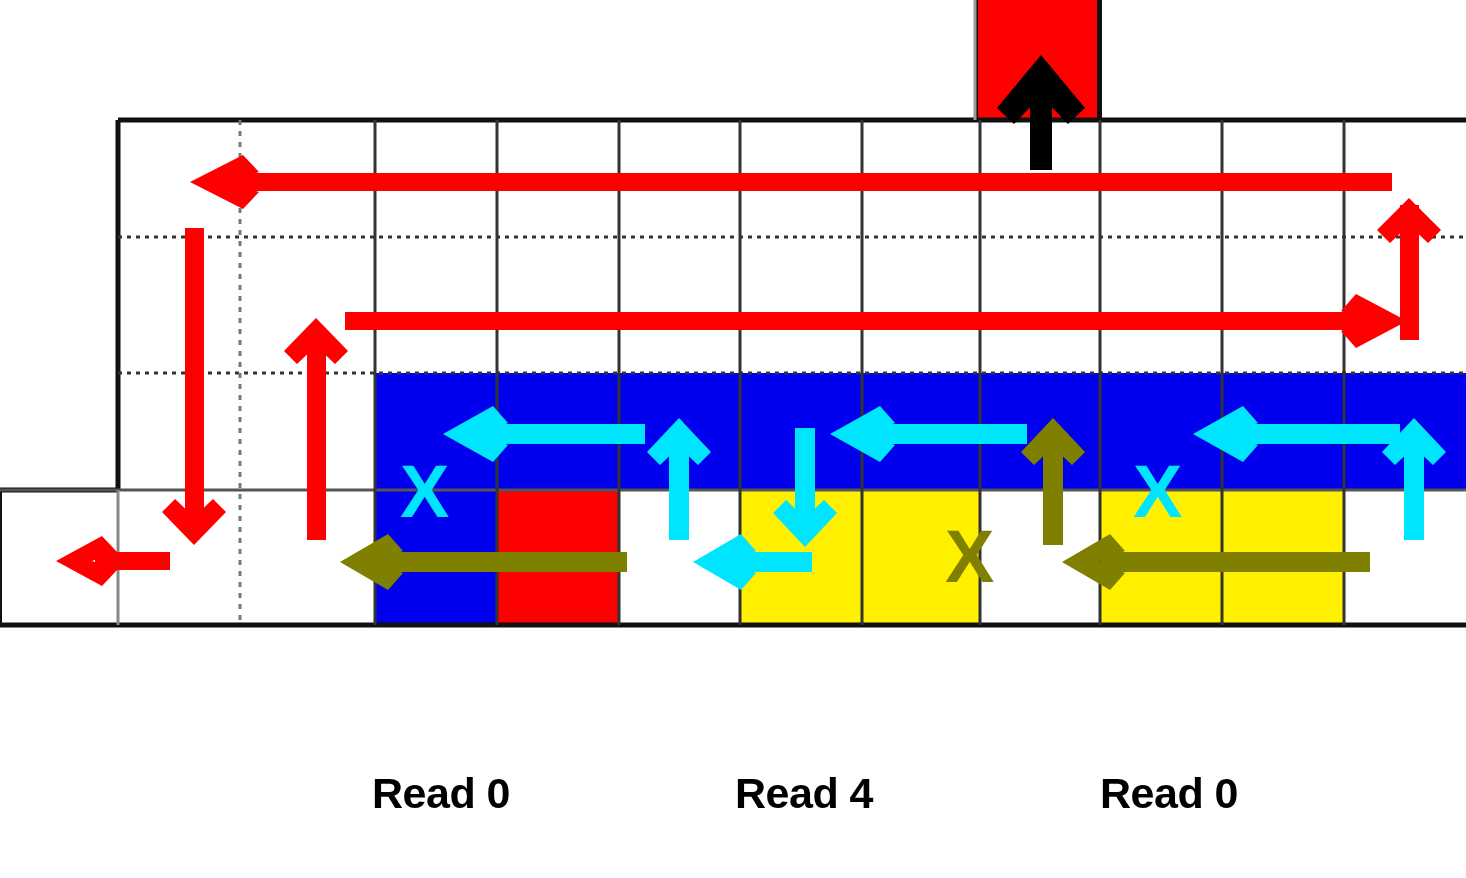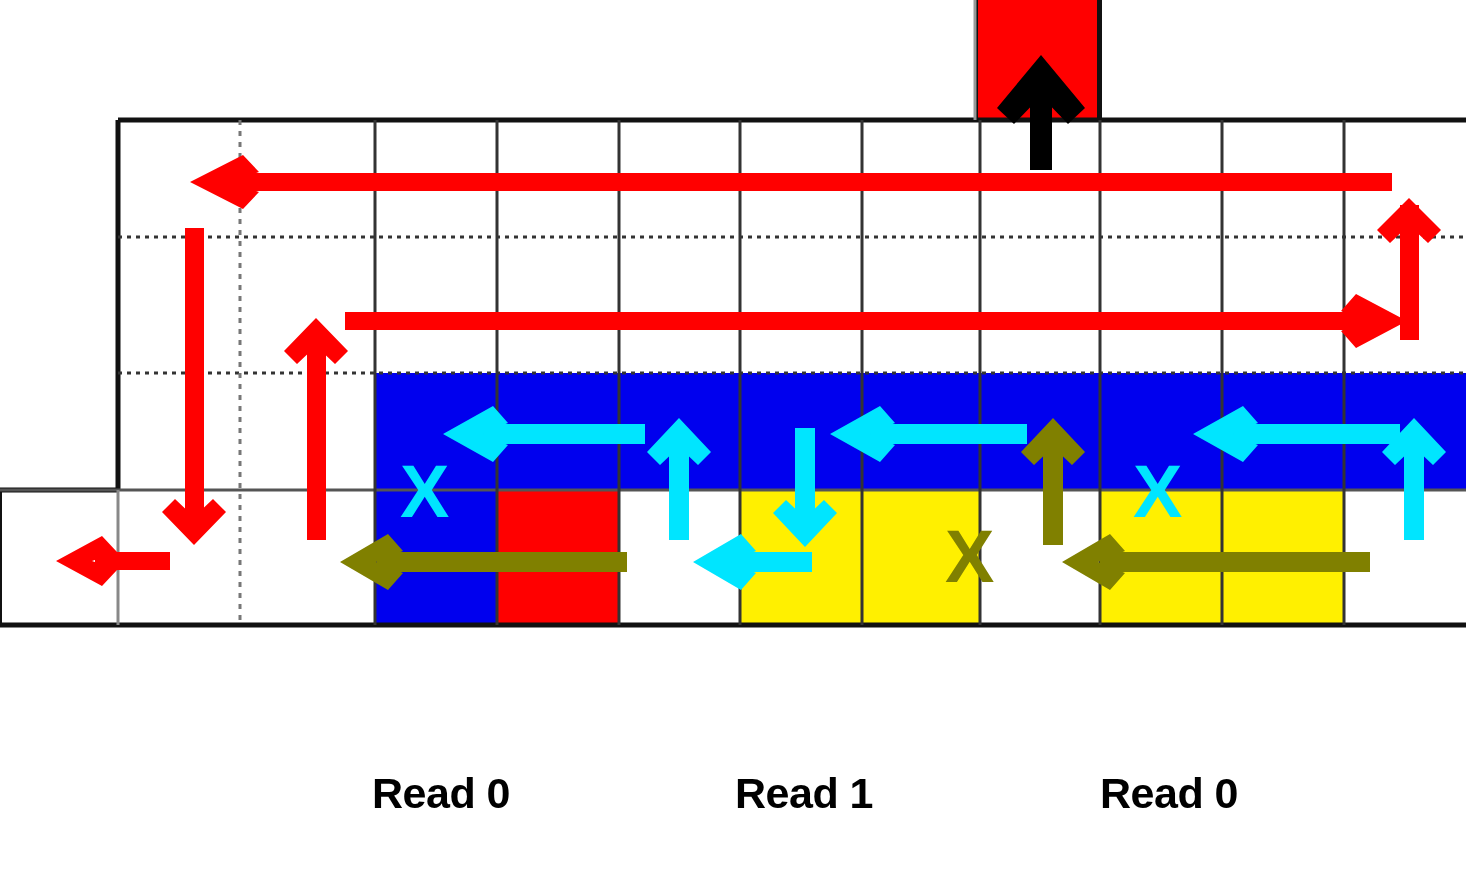--- a/index.html
+++ b/index.html
@@ -150,21 +150,21 @@
   <div class="xmark" style="left:1133px;top:455px;color:#00E5FF;">X</div>
 
   <div class="label-block" style="left:372px;top:628px;">
     <div>Read 0</div>
     
     
     
   </div>
 
   <div class="label-block" style="left:735px;top:628px;">
-    <div>Read 1</div>
+    <div>Read 4</div>
     
     
   </div>
 
   <div class="label-block" style="left:1100px;top:628px;">
     <div>Read 0</div>
     
     
   </div>
 

